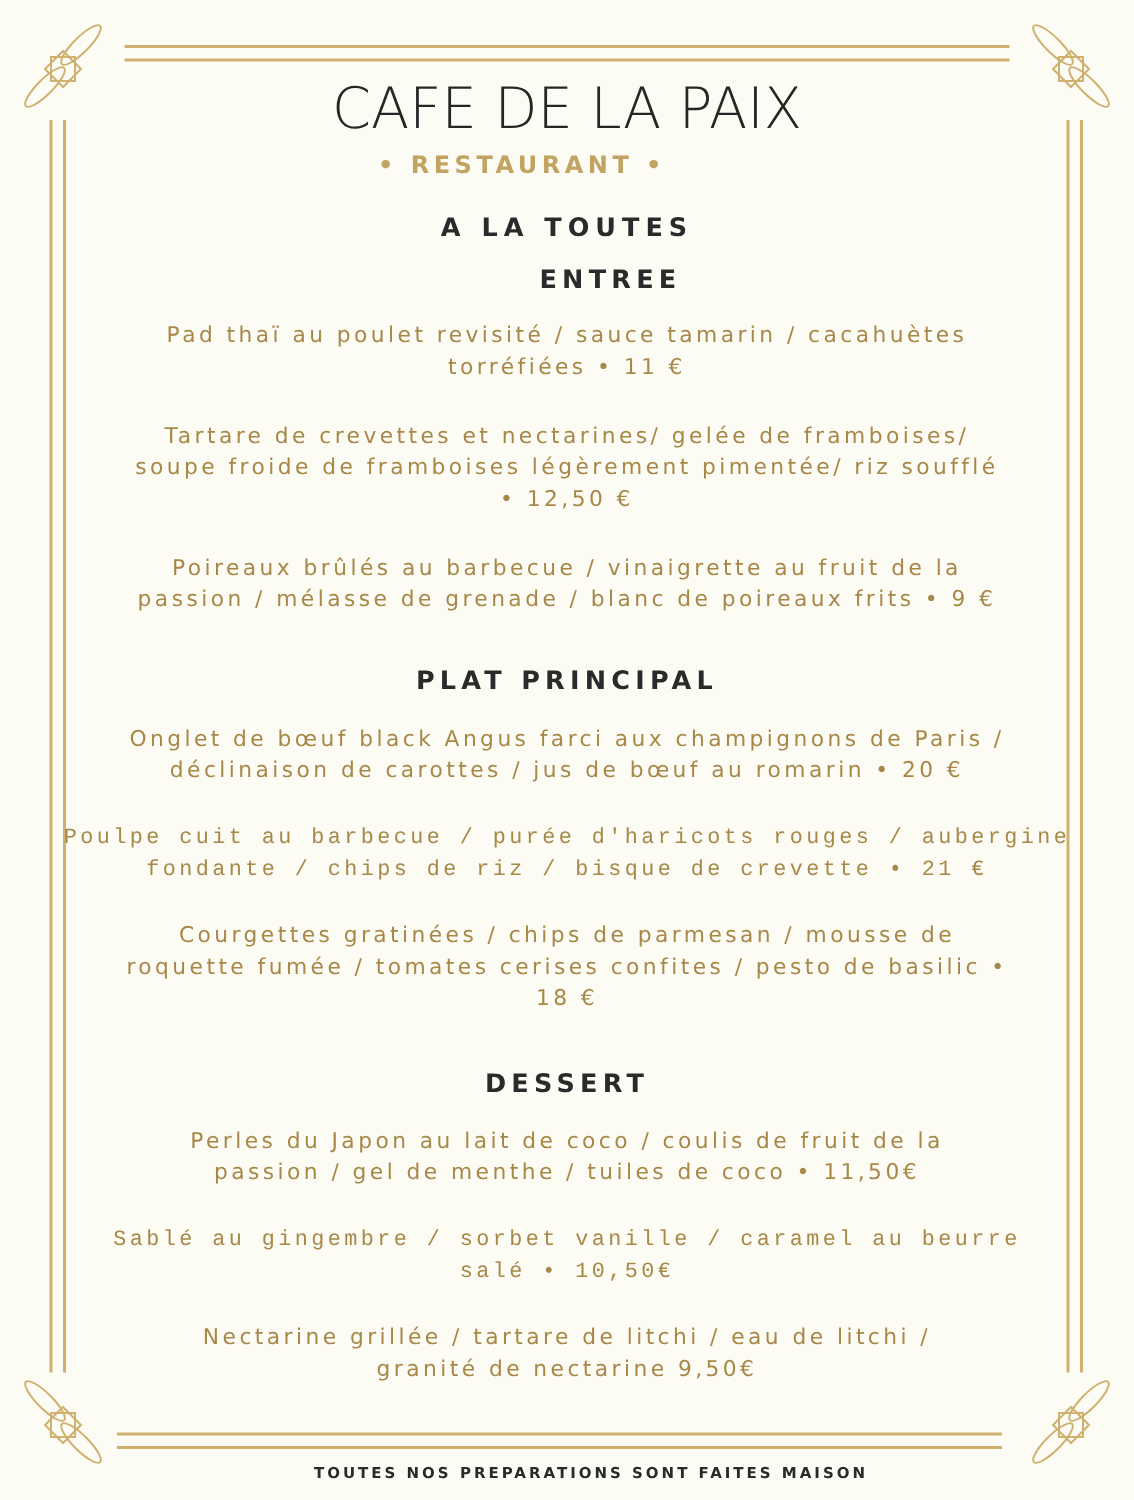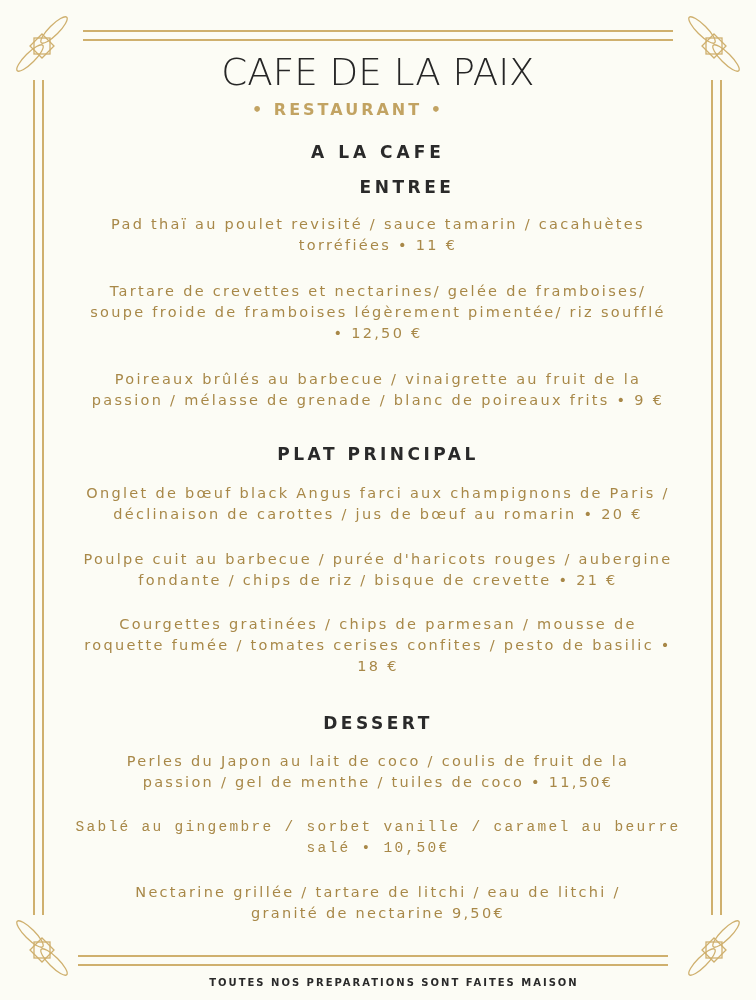--- a/index.html
+++ b/index.html
@@ -83,35 +83,35 @@
   <svg viewBox="0 0 60 60" fill="none" stroke="#cfb06e" stroke-width="1.3">
     <ellipse cx="42" cy="14" rx="18" ry="5" transform="rotate(-45 42 14)"></ellipse>
     <ellipse cx="18" cy="42" rx="18" ry="5" transform="rotate(-45 18 42)"></ellipse>
     <rect x="22" y="22" width="16" height="16"></rect>
     <path d="M30 18 L42 30 L30 42 L18 30 Z"></path>
   </svg>
 </div>
 
 <div class="title">CAFE DE LA PAIX</div>
 <div class="subtitle">• RESTAURANT •</div>
-<div class="carte">A LA CAFE</div>
+<div class="carte">A LA TOUTES</div>
 
 <div class="section-title" style="top:177px;padding-left:29px;">ENTREE</div>
 <div class="item" style="top:214px;">Pad thaï au poulet revisité / sauce tamarin / cacahuètes
 torréfiées  • 11 €</div>
 <div class="item" style="top:281px;">Tartare de crevettes et nectarines/ gelée de framboises/
 soupe froide de framboises légèrement pimentée/ riz soufflé
 • 12,50 €</div>
 <div class="item" style="top:369px;text-align:center;">Poireaux brûlés au barbecue / vinaigrette au fruit de la
 passion / mélasse de grenade / blanc de poireaux frits  • 9 €</div>
 
 <div class="section-title" style="top:444px;text-align:center;">PLAT PRINCIPAL</div>
 <div class="item" style="top:483px;">Onglet de bœuf black Angus farci aux champignons de Paris /
 déclinaison de carottes / jus de bœuf au romarin  • 20 €</div>
-<div class="item" style="top:549px;">Poulpe cuit au barbecue / purée d'haricots rouges / aubergine
+<div class="item" style="top:549px;font-family:Liberation Mono, monospace;">Poulpe cuit au barbecue / purée d'haricots rouges / aubergine
 fondante / chips de riz / bisque de crevette   • 21 €</div>
 <div class="item" style="top:614px;">Courgettes gratinées  / chips de parmesan / mousse de
 roquette fumée / tomates cerises confites / pesto de basilic •
 18 €</div>
 
 <div class="section-title" style="top:713px;">DESSERT</div>
 <div class="item" style="top:751px;">Perles du Japon au lait de coco / coulis de fruit de la
 passion / gel de menthe / tuiles de coco • 11,50€</div>
 <div class="item" style="top:817px;font-family:Liberation Mono, monospace;">Sablé au gingembre  / sorbet vanille  / caramel au beurre
 salé • 10,50€</div>

